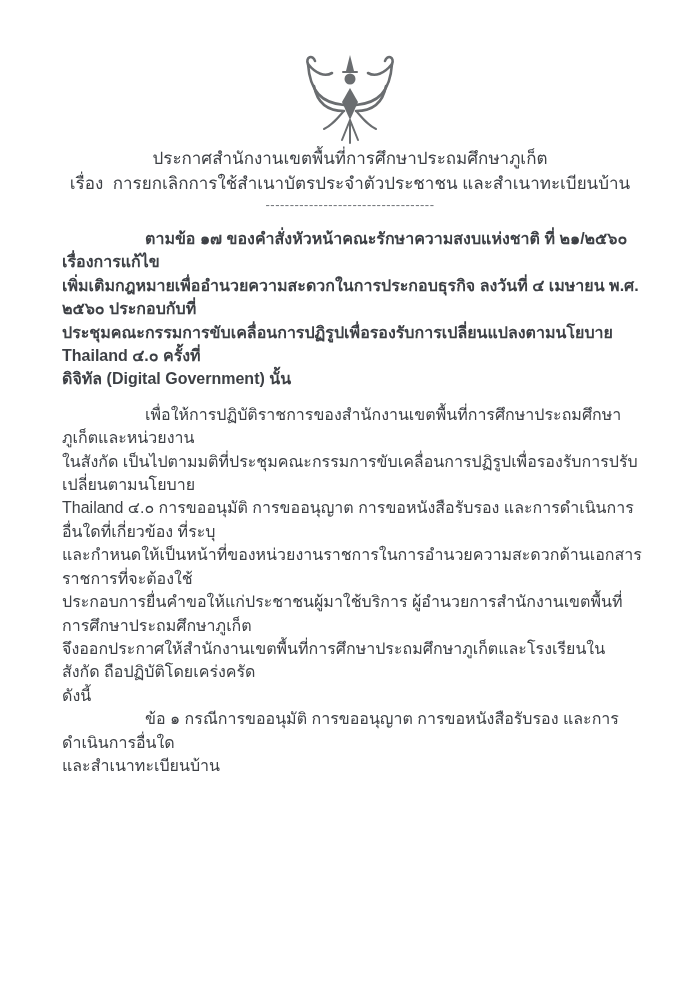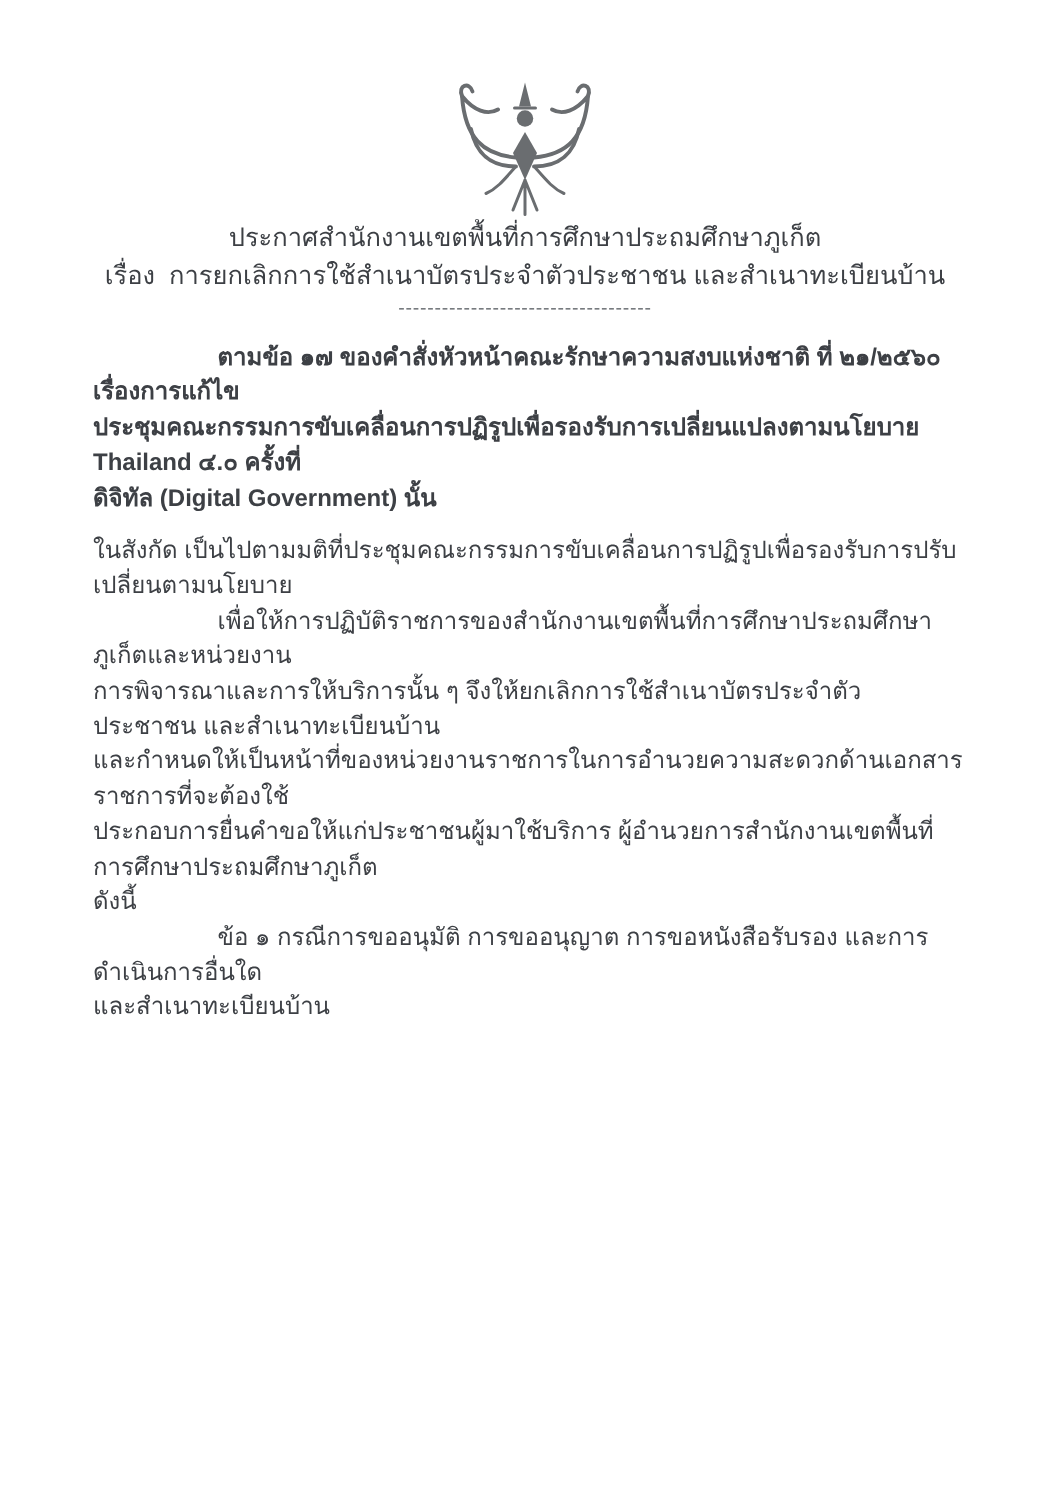--- a/index.html
+++ b/index.html
@@ -70,30 +70,32 @@
   </div>
 
   <div class="doc-title">ประกาศสำนักงานเขตพื้นที่การศึกษาประถมศึกษาภูเก็ต</div>
   <div class="doc-subject">เรื่อง  การยกเลิกการใช้สำเนาบัตรประจำตัวประชาชน และสำเนาทะเบียนบ้าน</div>
   <div class="divider">-----------------------------------</div>
 
   <div class="content">
 
     <div class="para">
       <div class="line indent">ตามข้อ ๑๗ ของคำสั่งหัวหน้าคณะรักษาความสงบแห่งชาติ ที่ ๒๑/๒๕๖๐ เรื่องการแก้ไข</div>
+      <div class="line">เพิ่มเติมกฎหมายเพื่ออำนวยความสะดวกในการประกอบธุรกิจ ลงวันที่ ๔ เมษายน พ.ศ. ๒๕๖๐ ประกอบกับที่</div>
       <div class="line">ประชุมคณะกรรมการขับเคลื่อนการปฏิรูปเพื่อรองรับการเปลี่ยนแปลงตามนโยบาย Thailand ๔.๐ ครั้งที่</div>
       <div class="line">ดิจิทัล (Digital Government) นั้น</div>
     </div>
 
     <div class="items">
+      <div class="line indent">เพื่อให้การปฏิบัติราชการของสำนักงานเขตพื้นที่การศึกษาประถมศึกษาภูเก็ตและหน่วยงาน</div>
       <div class="line">ในสังกัด เป็นไปตามมติที่ประชุมคณะกรรมการขับเคลื่อนการปฏิรูปเพื่อรองรับการปรับเปลี่ยนตามนโยบาย</div>
-      <div class="line indent">เพื่อให้การปฏิบัติราชการของสำนักงานเขตพื้นที่การศึกษาประถมศึกษาภูเก็ตและหน่วยงาน</div>
-      <div class="line">การพิจารณาและการให้บริการนั้น ๆ จึงให้ยกเลิกการใช้สำเนาบัตรประจำตัวประชาชน และสำเนาทะเบียนบ้าน</div>
+      <div class="line">Thailand ๔.๐ การขออนุมัติ การขออนุญาต การขอหนังสือรับรอง และการดำเนินการอื่นใดที่เกี่ยวข้อง ที่ระบุ</div>
       <div class="line">และกำหนดให้เป็นหน้าที่ของหน่วยงานราชการในการอำนวยความสะดวกด้านเอกสารราชการที่จะต้องใช้</div>
       <div class="line">ประกอบการยื่นคำขอให้แก่ประชาชนผู้มาใช้บริการ ผู้อำนวยการสำนักงานเขตพื้นที่การศึกษาประถมศึกษาภูเก็ต</div>
+      <div class="line">จึงออกประกาศให้สำนักงานเขตพื้นที่การศึกษาประถมศึกษาภูเก็ตและโรงเรียนในสังกัด ถือปฏิบัติโดยเคร่งครัด</div>
       <div class="line">ดังนี้</div>
     </div>
 
     <div class="items">
       <div class="line indent">ข้อ ๑ กรณีการขออนุมัติ การขออนุญาต การขอหนังสือรับรอง และการดำเนินการอื่นใด</div>
       <div class="line">และสำเนาทะเบียนบ้าน</div>
     </div>
 
   </div>
 </div>

